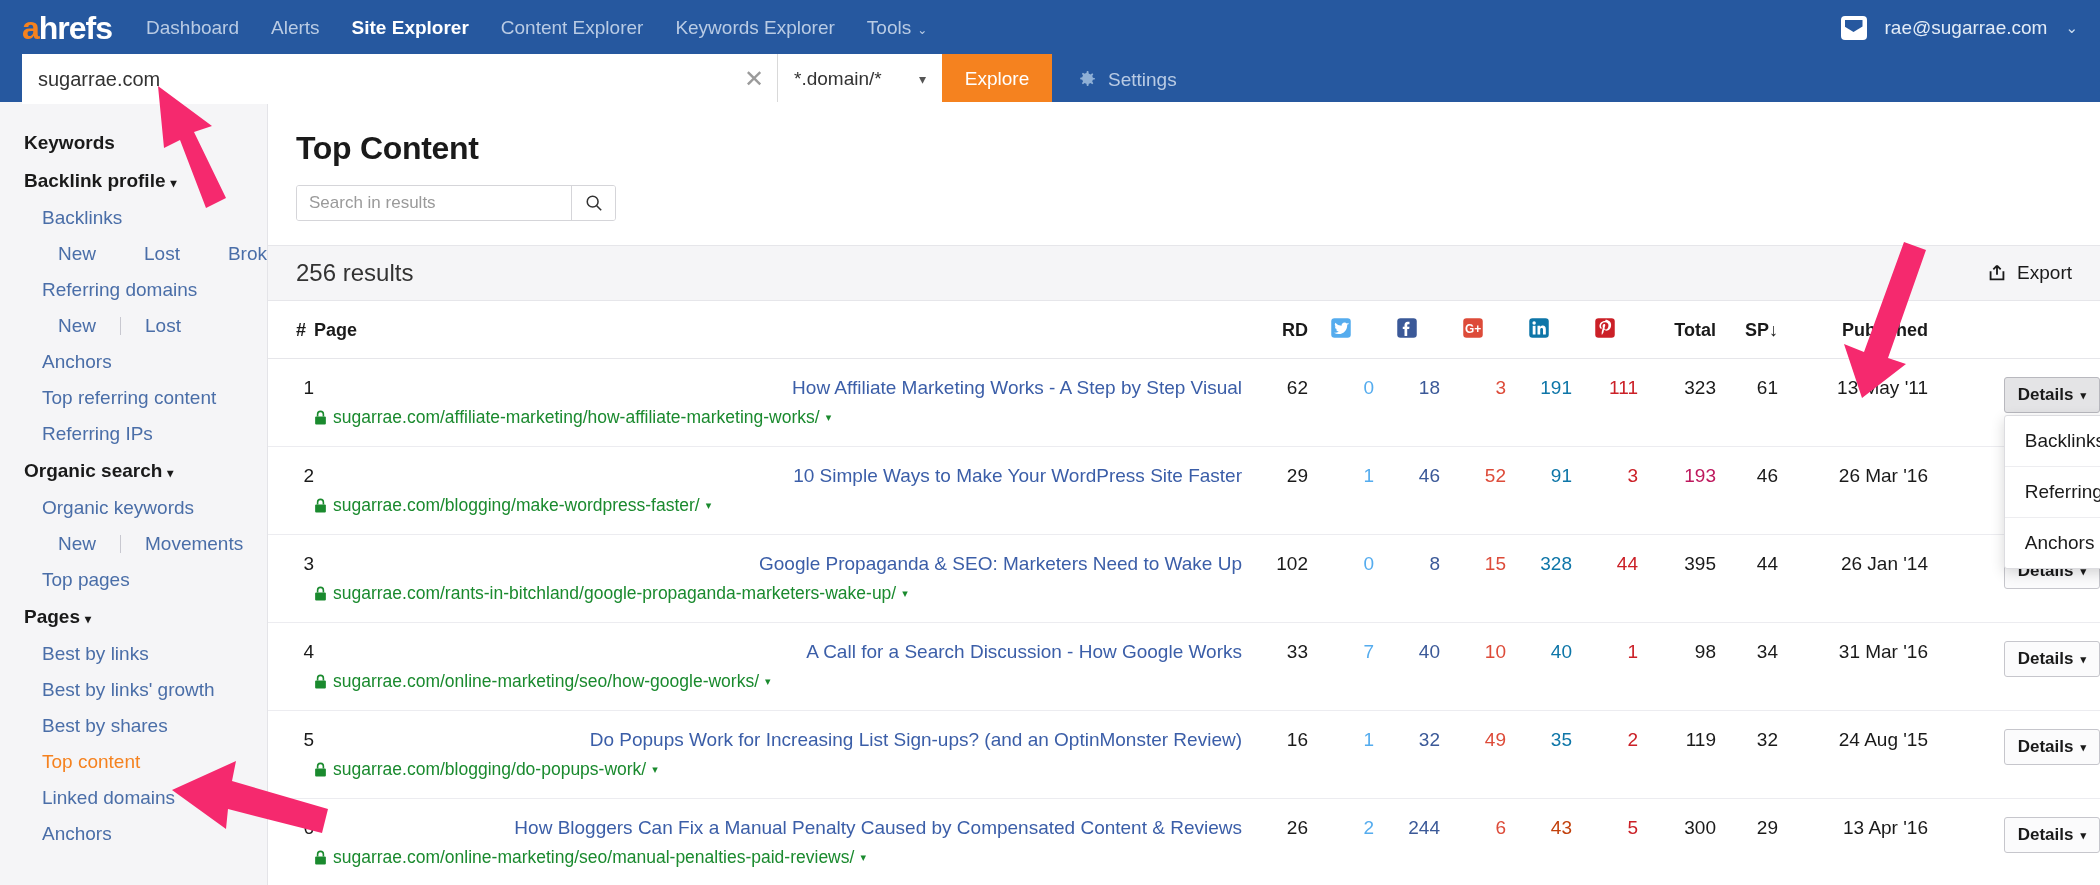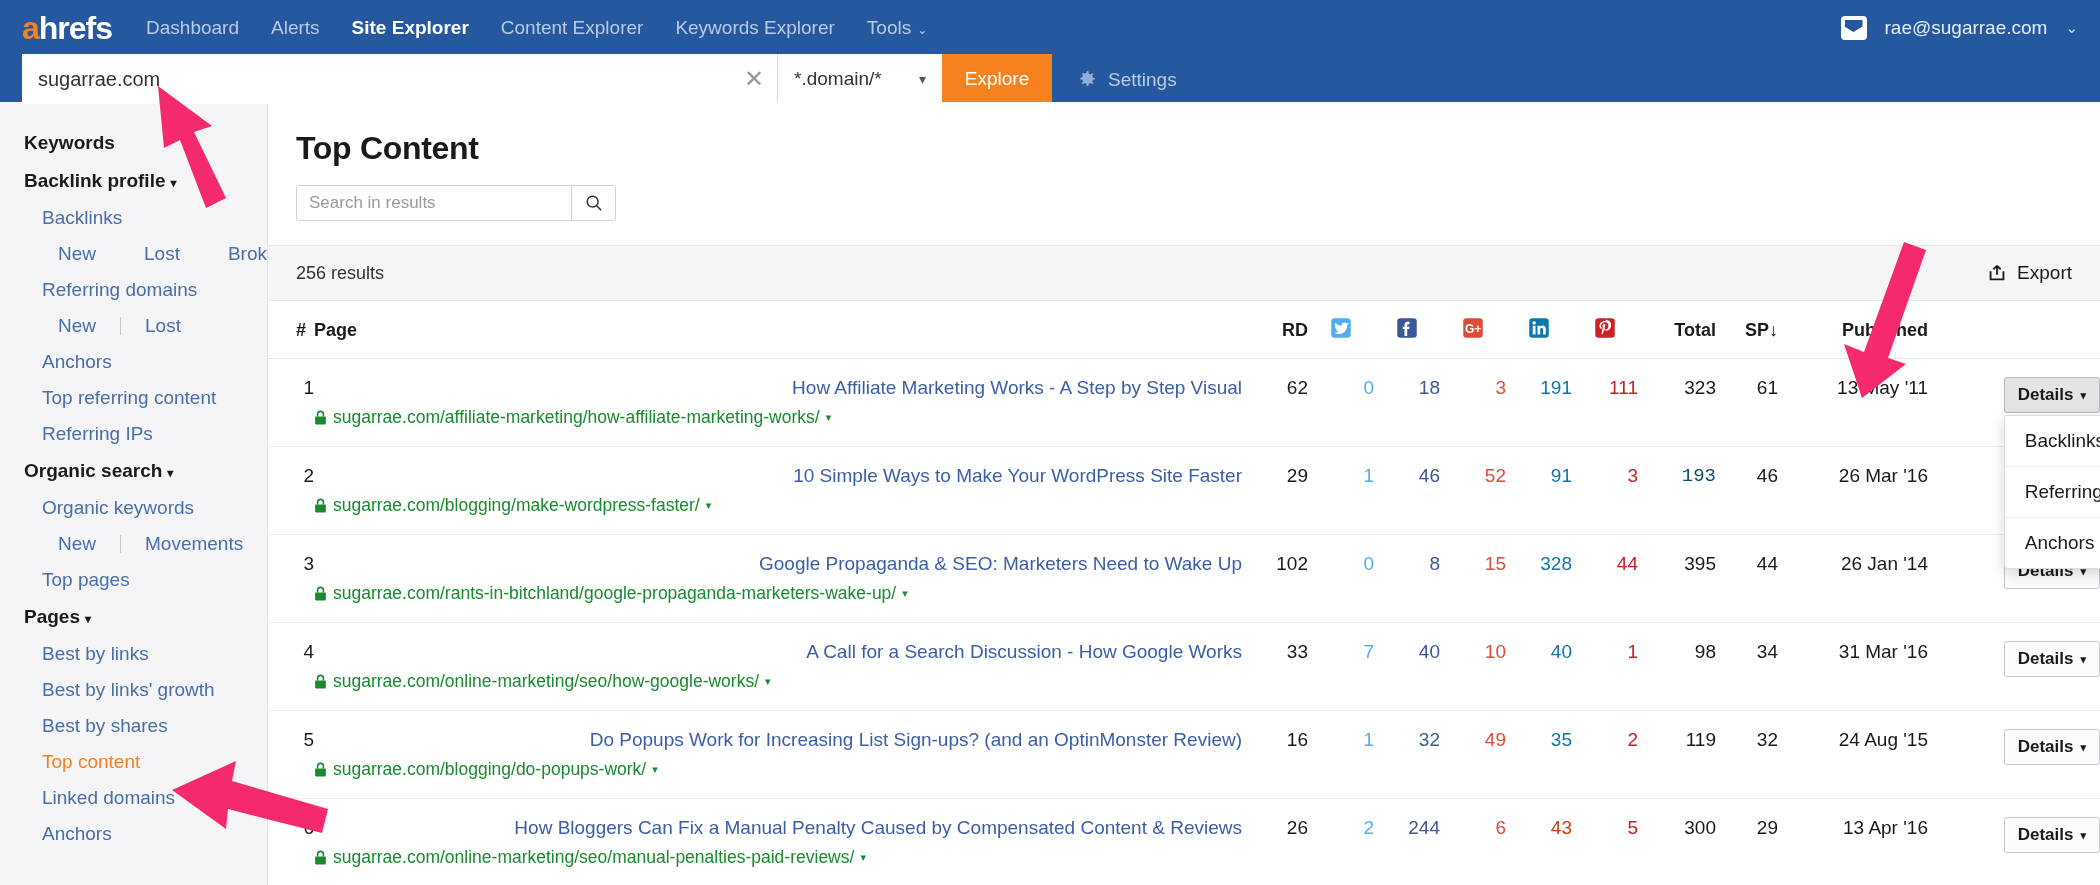--- a/index.html
+++ b/index.html
@@ -99,21 +99,21 @@
   .search-results .btn {
     width: 44px; border-left:1px solid #d5d5d9; background:#fff;
     display:flex; align-items:center; justify-content:center; cursor:pointer;
   }
 
   .results-bar {
     margin-top: 24px; height: 56px; background:#f5f5f7;
     border-top:1px solid #e6e6ea; border-bottom:1px solid #e6e6ea;
     display:flex; align-items:center; padding: 0 28px;
   }
-  .results-count { font-size: 18px; color:#333; }
+  .results-count { font-size: 24px; color:#333; }
   .export-btn { margin-left:auto; display:flex; align-items:center; gap:9px; cursor:pointer; }
   .export-label { font-size: 19px; color:#1a1a1a; }
 
   
   table.data { width:100%; border-collapse:collapse; table-layout: fixed; }
   table.data th {
     font-size: 18px; font-weight:700; color:#1a1a1a; text-align:right;
     padding: 14px 0 12px 0; border-bottom:1px solid #e6e6ea; vertical-align: middle;
     height: 48px;
   }
@@ -350,21 +350,21 @@
                   <span>sugarrae.com/blogging/make-wordpress-faster/</span>
                   <span class="url-caret">▾</span>
                 </div>
               </td>
               <td class="c-v" style="color: rgb(26, 26, 26);">29</td>
               <td class="c-v" style="color: rgb(85, 172, 238);">1</td>
               <td class="c-v" style="color: rgb(59, 89, 152);">46</td>
               <td class="c-v" style="color: rgb(221, 75, 57);">52</td>
               <td class="c-v" style="color: rgb(14, 118, 168);">91</td>
               <td class="c-v" style="color: rgb(203, 32, 39);">3</td>
-              <td class="c-total" style="color: #0c4a6e; font-family: Liberation Mono, monospace;">193</td>
+              <td class="c-total" style="color: #be185d;">193</td>
               <td class="c-sp" style="color: rgb(26, 26, 26);">46</td>
               <td class="c-pub">26 Mar '16</td>
               <td class="c-det"><div class="details-btn">
                   <span>Details</span>
                   <span class="caret">▾</span>
                 </div></td>
             </tr>
             <tr>
               <td class="c-num">3</td>
               <td class="c-page">

